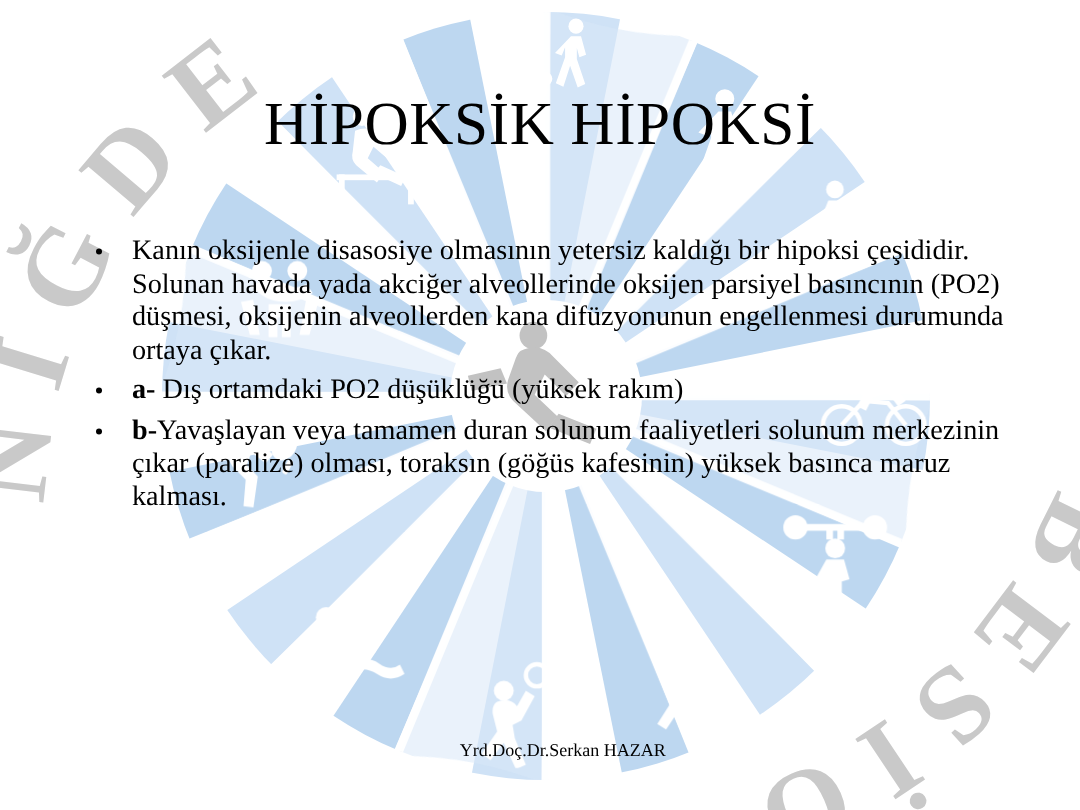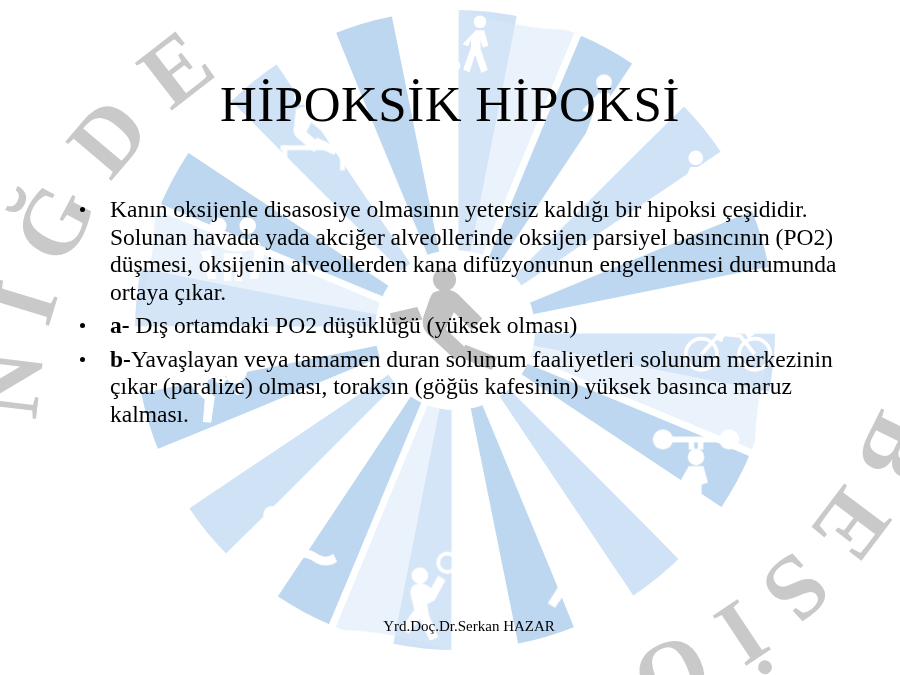--- a/index.html
+++ b/index.html
@@ -299,21 +299,21 @@
 
     <div id="body-block">
       <ul class="bullets">
 
         <li>
           <span class="txt">Kanın oksijenle disasosiye olmasının yetersiz kaldığı bir hipoksi çeşididir. Solunan havada yada akciğer alveollerinde oksijen parsiyel basıncının (PO2) düşmesi, oksijenin alveollerden kana difüzyonunun engellenmesi durumunda ortaya çıkar.</span>
         </li>
 
 
         <li>
-          <span class="bold">a-</span><span class="txt"> Dış ortamdaki PO2 düşüklüğü (yüksek olması)</span>
+          <span class="bold">a-</span><span class="txt"> Dış ortamdaki PO2 düşüklüğü (yüksek rakım)</span>
         </li>
 
         <li>
           <span class="bold">b-</span><span class="txt">Yavaşlayan veya tamamen duran solunum faaliyetleri solunum merkezinin çıkar (paralize) olması, toraksın (göğüs kafesinin) yüksek basınca maruz kalması.</span>
         </li>
 
 
       </ul>
     </div>
 

